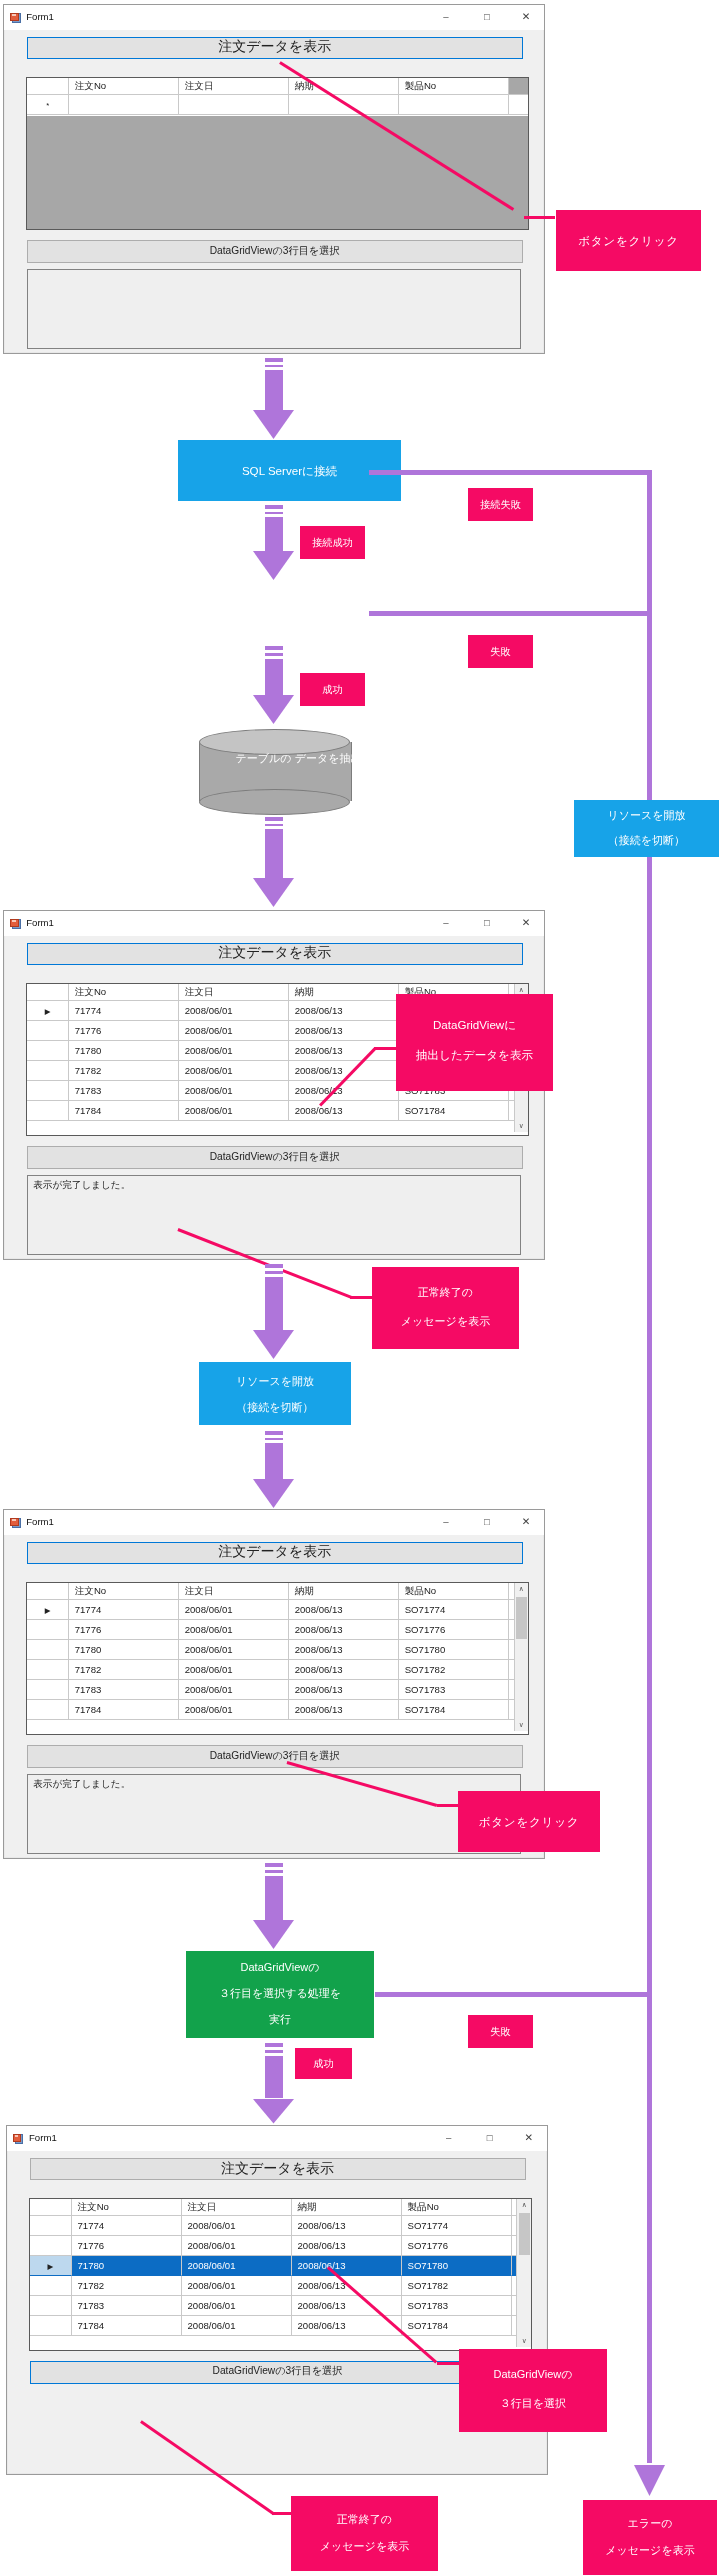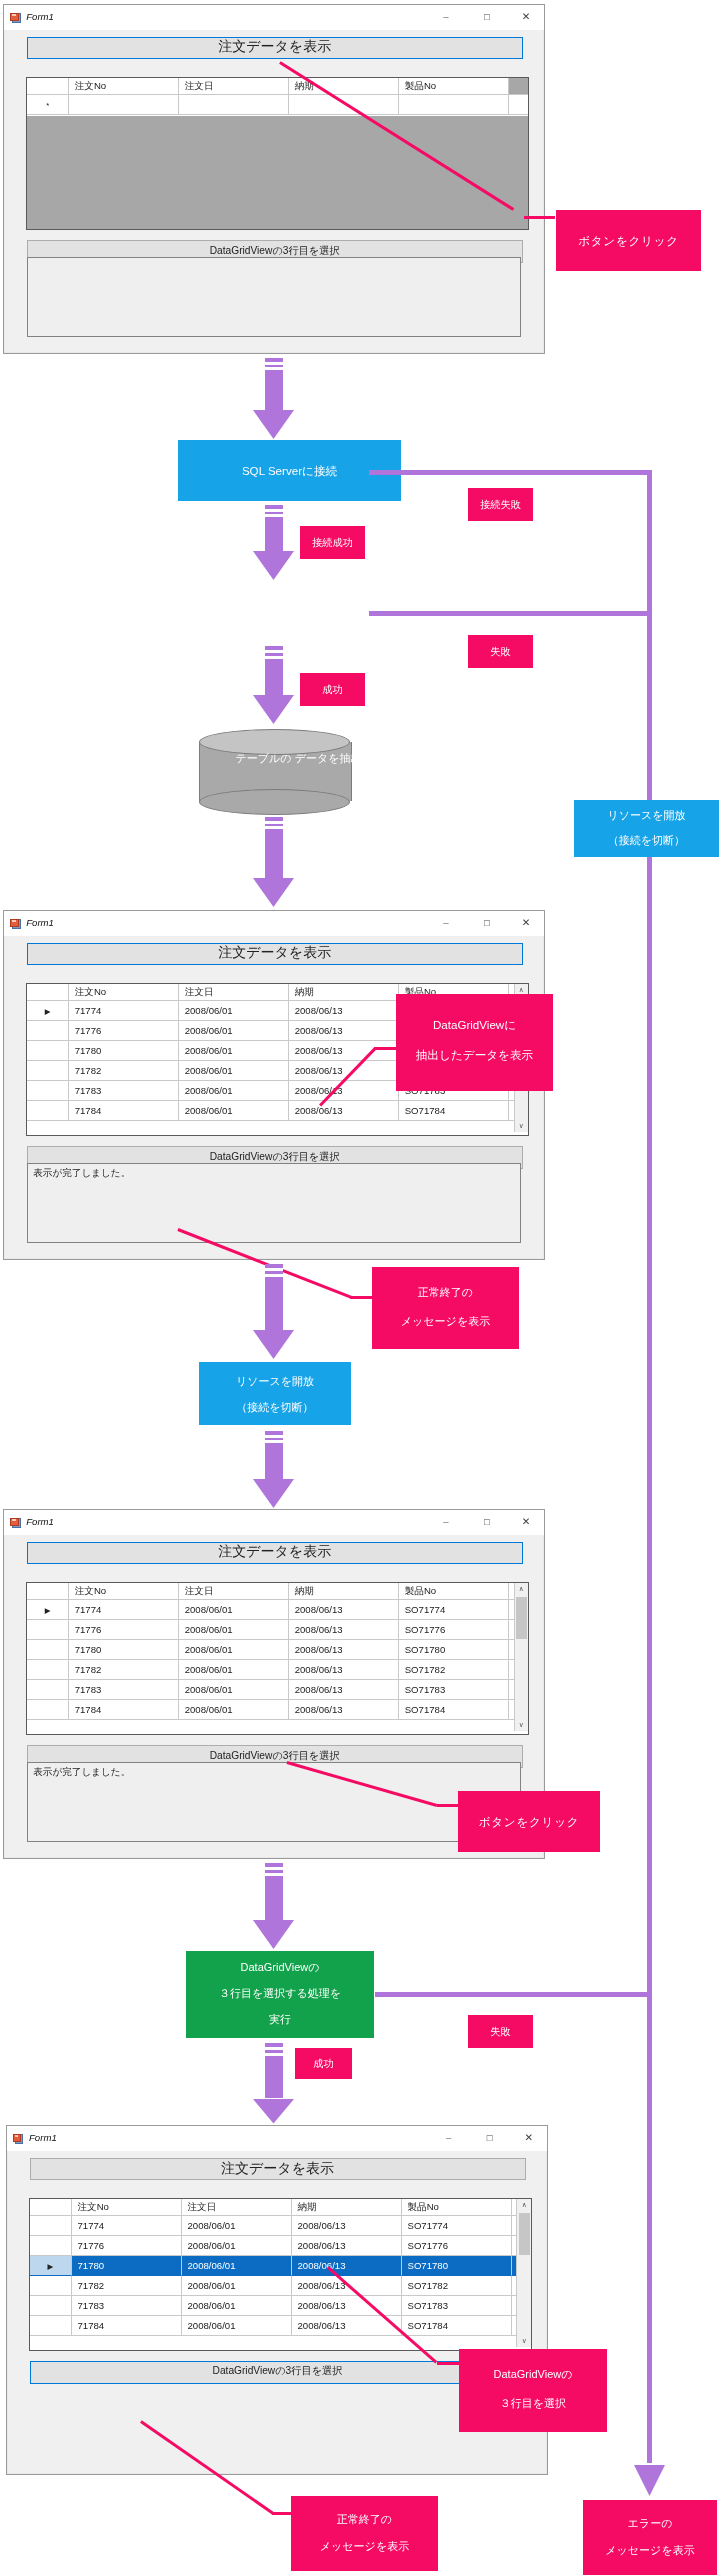--- a/index.html
+++ b/index.html
@@ -2,21 +2,21 @@
 <html style="font-size:11px"><head>
 <meta charset="utf-8">
 <style>
   html,body{margin:0;padding:0;background:#fff;}
   body{font-family:"Liberation Sans","DejaVu Sans",sans-serif;color:#1a1a1a;}
   #stage{position:relative;width:723px;height:2576px;background:#fff;overflow:hidden;}
 
   
   .win{position:absolute;left:2.7px;width:540px;height:348px;background:#f0f0f0;
        border:0.7px solid #9a9a9a;box-shadow:0 0 0 0.7px #e5e5e5 inset;}
-  .titlebar{position:absolute;left:0;top:0;right:0;height:25px;background:#ffffff;font-style:italic;}
+  .titlebar{position:absolute;left:0;top:0;right:0;height:25px;background:#ffffff;}
   .ticon{position:absolute;left:6.8px;top:7.5px;width:10.2px;height:10.2px;display:inline-block;}
   .ticon .ti-b{position:absolute;right:0;bottom:0;width:6.8px;height:7.5px;background:#7a9ccb;border:0.7px solid #4a6fa5;}
   .ticon .ti-f{position:absolute;left:0;top:0;width:6.1px;height:6.8px;background:#e25d3c;border:0.7px solid #b03a1e;}
   .ticon .ti-f::before{content:"";position:absolute;left:0.7px;top:0.7px;width:3.4px;height:1.4px;background:#f6c8ba;}
   .ttitle{position:absolute;left:22.5px;top:6.1px;font-size:9.6px;color:#111;}
   .tctrl{position:absolute;top:5.5px;width:20.5px;text-align:center;font-size:9.6px;color:#444;}
   .tmin{left:432px;} .tmax{left:473px;} .tclose{left:512px;font-size:10.2px;}
 
   .btn{position:absolute;left:23px;width:494px;background:#e2e2e2;border:0.7px solid #adadad;
        text-align:center;color:#222;}
@@ -39,21 +39,21 @@
   .grayfill{position:absolute;left:0;right:0;bottom:0;top:38px;background:#a7a7a7;}
   .g1 .ghead .gc.fill{background:#a7a7a7;}
   .rowmark{font-size:7.5px;color:#222;}
   .sel .gc{background:#0c6cc4;color:#fff;border-bottom:0.7px solid #0c6cc4;}
   .sel .gc.rh{background:#bdd8ee;color:#111;}
   .sbar{position:absolute;top:0;right:0;width:13.7px;height:148px;background:#f0f0f0;border-left:0.7px solid #c9c9c9;}
   .sarr{position:absolute;left:0;width:13.7px;height:11.6px;text-align:center;font-size:6.8px;color:#555;line-height:11.6px;}
   .sarr.bot{bottom:0;}
   .sthumb{position:absolute;left:1.4px;top:13.7px;width:11px;height:42px;background:#c6c6c6;}
 
-  .tbox{position:absolute;left:23px;top:252px;width:494px;height:80px;background:#efefef;
+  .tbox{position:absolute;left:23px;top:264px;width:494px;height:80px;background:#efefef;
         border:0.7px solid #828282;box-sizing:border-box;font-size:9.6px;padding:3.4px 5.5px;color:#222;}
 
   
   .fbox{position:absolute;color:#fff;text-align:center;}
   .fblue{background:#17a3e8;}
   .fgreen{background:#12a24b;}
   .fpink{background:#f50a64;}
   .shaft{position:absolute;width:18px;left:265px;background:#af75da;}
   .stripe{position:absolute;width:18px;left:265px;height:2.7px;background:#ffffff;}
   .ahead{position:absolute;width:41px;left:253px;background:#af75da;

